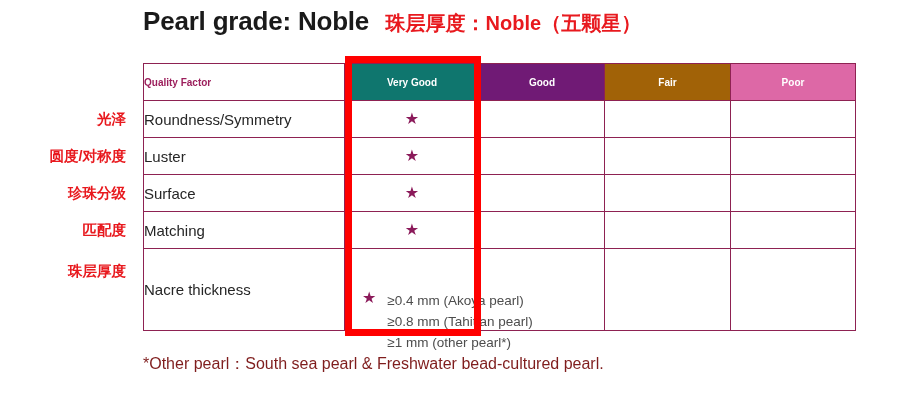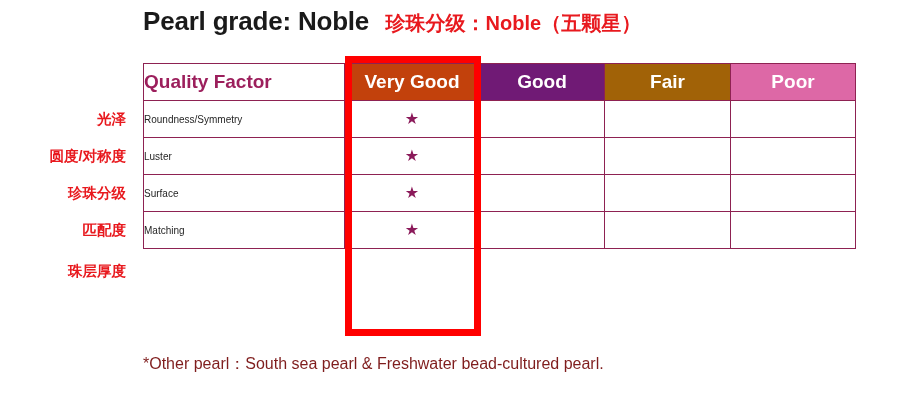--- a/index.html
+++ b/index.html
@@ -71,42 +71,42 @@
     vertical-align: middle;
   }
   col.c-factor { width: 201px; }
   col.c-vg     { width: 135px; }
   col.c-good   { width: 125px; }
   col.c-fair   { width: 126px; }
   col.c-poor   { width: 125px; }
 
   thead th {
     height: 36px;
-    font-size: 19px;
+    font-size: 10px;
     font-weight: bold;
     color: #ffffff;
     text-align: center;
   }
   th.h-factor {
     background: #ffffff;
     color: #9c1f5c;
     text-align: left;
     padding-left: 11px;
   }
-  th.h-vg   { background: #c2410c; }
+  th.h-vg   { background: #0f766e; }
   th.h-good { background: #701a75; }
   th.h-fair { background: #a16207; }
   th.h-poor { background: #dd68a6; }
 
   tbody tr { height: 37px; }
   tbody tr.tall { height: 82px; }
   td.factor-cell {
     text-align: left;
     padding-left: 11px;
-    font-size: 10px;
+    font-size: 15px;
     color: #262626;
     font-weight: normal;
   }
   tbody tr.tall td.factor-cell { vertical-align: top; padding-top: 11px; }
   td.blank-cell { background: #ffffff; }
 
   td.star-cell {
     text-align: center;
   }
   td.star-cell.nacre {
@@ -163,21 +163,21 @@
     font-size: 16px;
     color: #7f1d1d;
     white-space: nowrap;
   }
 </style>
 </head>
 <body>
 
 <div id="title-bar">
   <span id="title-en">Pearl grade: Noble</span>
-  <span id="title-zh">珍珠分级：Noble（五颗星）</span>
+  <span id="title-zh">珠层厚度：Noble（五颗星）</span>
 </div>
 
 <div id="side-labels">
   <div class="side-label" style="height:37px">光泽</div>
   <div class="side-label" style="height:37px">圆度/对称度</div>
   <div class="side-label" style="height:37px">珍珠分级</div>
   <div class="side-label" style="height:37px">匹配度</div>
   <div class="side-label" style="height:44px">珠层厚度</div>
 </div>
 
@@ -228,18 +228,36 @@
     </tr>
     <tr>
       <td class="factor-cell">Matching</td>
       <td class="star-cell">
         <span class="star">★</span>
       </td>
       <td class="blank-cell"></td>
       <td class="blank-cell"></td>
       <td class="blank-cell"></td>
     </tr>
+    <tr class="tall">
+      <td class="factor-cell">Nacre thickness</td>
+      <td class="star-cell nacre">
+        <span class="nacre-wrap">
+          <span class="nacre-inner">
+            <span class="star">★</span>
+            <span class="nacre-specs">
+              <span style="display:block">≥0.4 mm (Akoya pearl)</span>
+              <span style="display:block">≥0.8 mm (Tahitian pearl)</span>
+              <span style="display:block">≥1 mm (other pearl*)</span>
+            </span>
+          </span>
+        </span>
+      </td>
+      <td class="blank-cell"></td>
+      <td class="blank-cell"></td>
+      <td class="blank-cell"></td>
+    </tr>
   </tbody>
 </table>
 
 <div id="highlight-box"></div>
 
 <div id="footnote">*Other pearl：South sea pearl &amp; Freshwater bead-cultured pearl.</div>
 
 </body></html>

